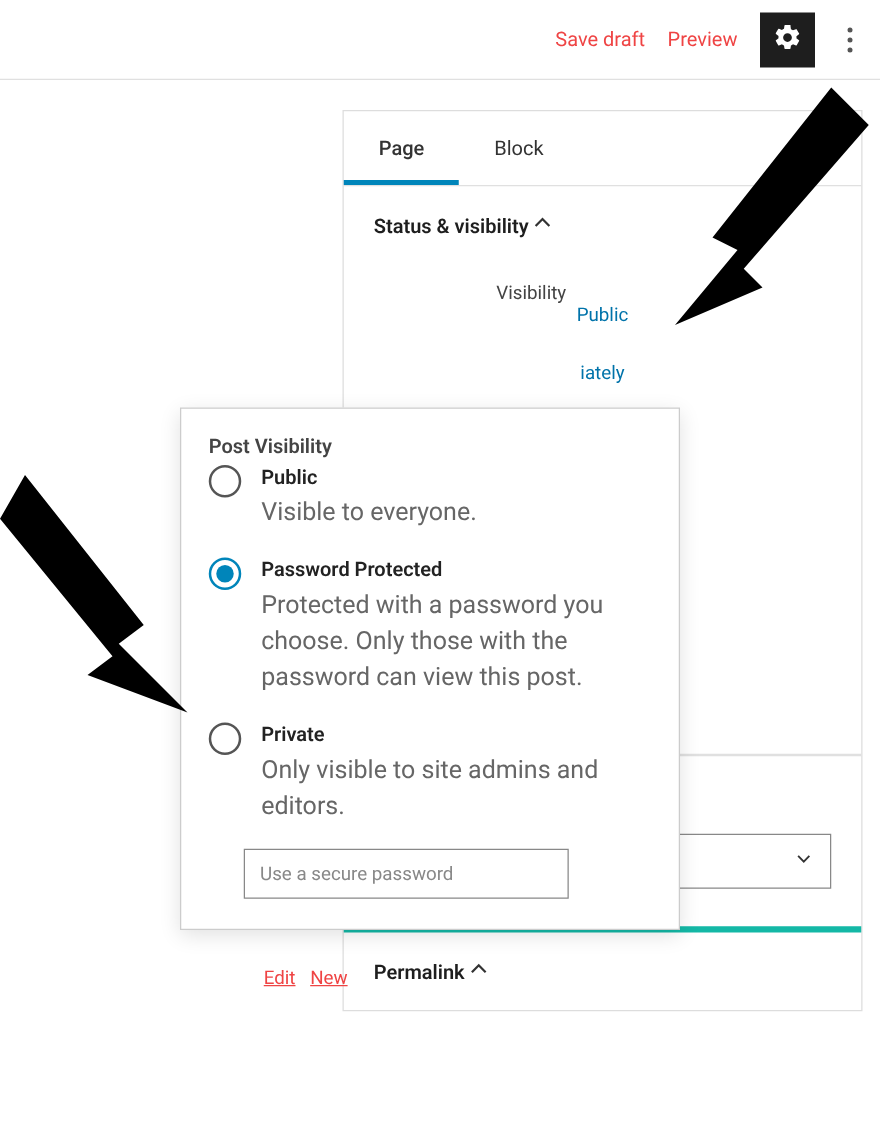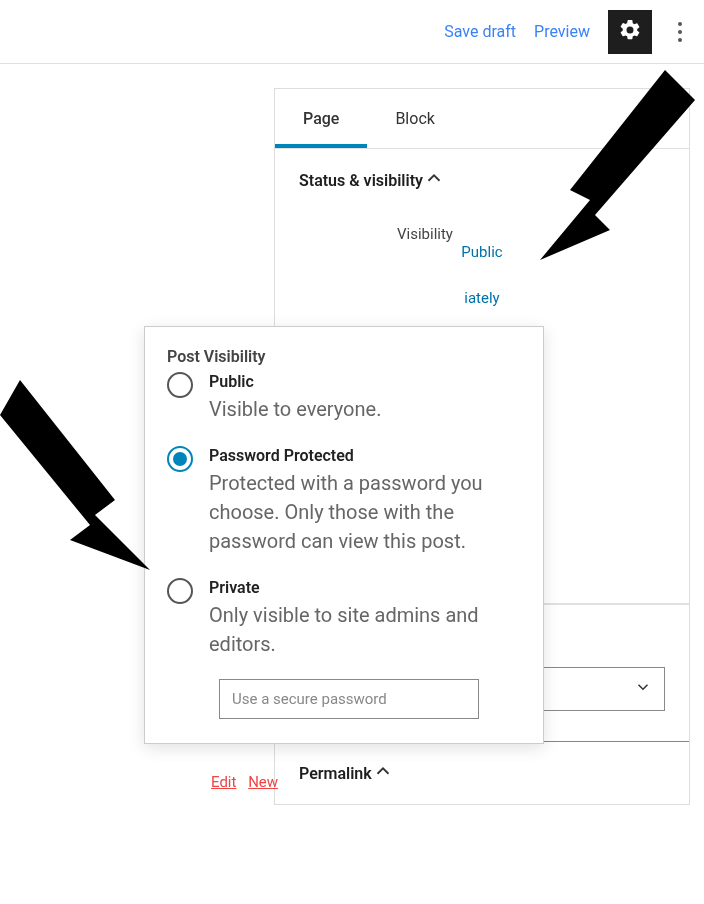--- a/index.html
+++ b/index.html
@@ -1,19 +1,19 @@
 <!DOCTYPE html>
 <html><head>
 <meta charset="utf-8">
 <style>
   * { box-sizing: border-box; margin: 0; padding: 0; font-family: -apple-system, BlinkMacSystemFont, "Segoe UI", Roboto, sans-serif; }
   body { width: 704px; height: 904px; background: #fff; position: relative; overflow: hidden; }
   
   .topbar { height: 64px; display: flex; align-items: center; justify-content: flex-end; padding: 0 14px; gap: 18px; border-bottom: 1px solid #e0e0e0; }
-  .link-btn { color: #3b82f6; font-size: 16px; background: none; border: none; cursor: pointer; }
+  .link-btn { color: #ef4444; font-size: 16px; background: none; border: none; cursor: pointer; }
   .publish-btn { background: #0085ba; color: #fff; font-size: 16px; font-weight: 500; border: none; padding: 10px 18px; cursor: pointer; }
   .gear-btn { background: #1e1e1e; width: 44px; height: 44px; display: flex; align-items: center; justify-content: center; border: none; cursor: pointer; }
   .gear-btn svg { fill: #fff; }
   .menu-dots { background: none; border: none; cursor: pointer; display: flex; flex-direction: column; gap: 4px; padding: 8px; }
   .menu-dots span { width: 4px; height: 4px; background: #555; border-radius: 50%; }
   
   .sidebar { position: absolute; top: 88px; right: 14px; left: 274px; border: 1px solid #ddd; background: #fff; }
   
   .tabs-row { display: flex; align-items: flex-start; border-bottom: 1px solid #e0e0e0; padding: 0 20px 0 0; position: relative; }
   .tab { padding: 20px 28px 16px 28px; font-size: 16px; color: #333; background: none; border: none; cursor: pointer; border-bottom: 4px solid transparent; }
@@ -38,21 +38,21 @@
   
   .popover { position: absolute; top: 326px; left: 144px; width: 400px; background: #fff; border: 1px solid #ccc; box-shadow: 0 4px 16px rgba(0,0,0,.12); padding: 20px 22px 24px 22px; z-index: 50; }
   .popover h4 { font-size: 16px; font-weight: 600; color: #444; margin-bottom: 6px; }
   .radio-item { display: flex; align-items: flex-start; gap: 16px; margin-bottom: 22px; }
   .radio-item:last-of-type { margin-bottom: 14px; }
   .radio-circle { width: 26px; height: 26px; border: 2px solid #555; border-radius: 50%; flex-shrink: 0; margin-top: 0px; position: relative; cursor: pointer; }
   .radio-circle.selected { border-color: #0085ba; border-width: 2px; }
   .radio-circle.selected::after { content: ""; position: absolute; top: 4px; left: 4px; right: 4px; bottom: 4px; background: #0085ba; border-radius: 50%; }
   .radio-text strong { display: block; font-size: 16px; color: #222; margin-bottom: 4px; font-weight: 600; }
   .radio-text p { font-size: 20px; color: #666; line-height: 1.45; }
-  .pwd-input { width: 260px; height: 40px; border: 1px solid #888; padding: 0 12px; font-size: 15px; margin-left: 52px; margin-top: 6px; }
+  .pwd-input { width: 260px; height: 40px; border: 1px solid #888; padding: 0 12px; font-size: 15px; margin-left: 28px; margin-top: 6px; }
   .pwd-input::placeholder { color: #888; }
   
   .arrow { position: absolute; z-index: 100; }
   .arrow svg { fill: #000; }
 </style>
 </head>
 <body>
 
 <div class="topbar">
   <button class="link-btn">Save draft</button>
@@ -121,21 +121,21 @@
         </span>
       </div>
     </div>
   </div>
 
   <div class="edit-new" style="position:absolute; top:708px; left:-88px;">
     <a>Edit</a>
     <a>New</a>
   </div>
 
-  <div class="section" style="border-top:1px solid #14b8a6; border-bottom:none;">
+  <div class="section" style="border-top:5px solid #14b8a6; border-bottom:none;">
     <div class="section-head">
       <h3>Permalink</h3>
       <span class="chevron">
         <svg viewBox="0 0 24 24" fill="none" stroke="#333" stroke-width="2">
             <polyline points="6 15 12 9 18 15"></polyline>
           </svg>
       </span>
     </div>
   </div>
 </div>

